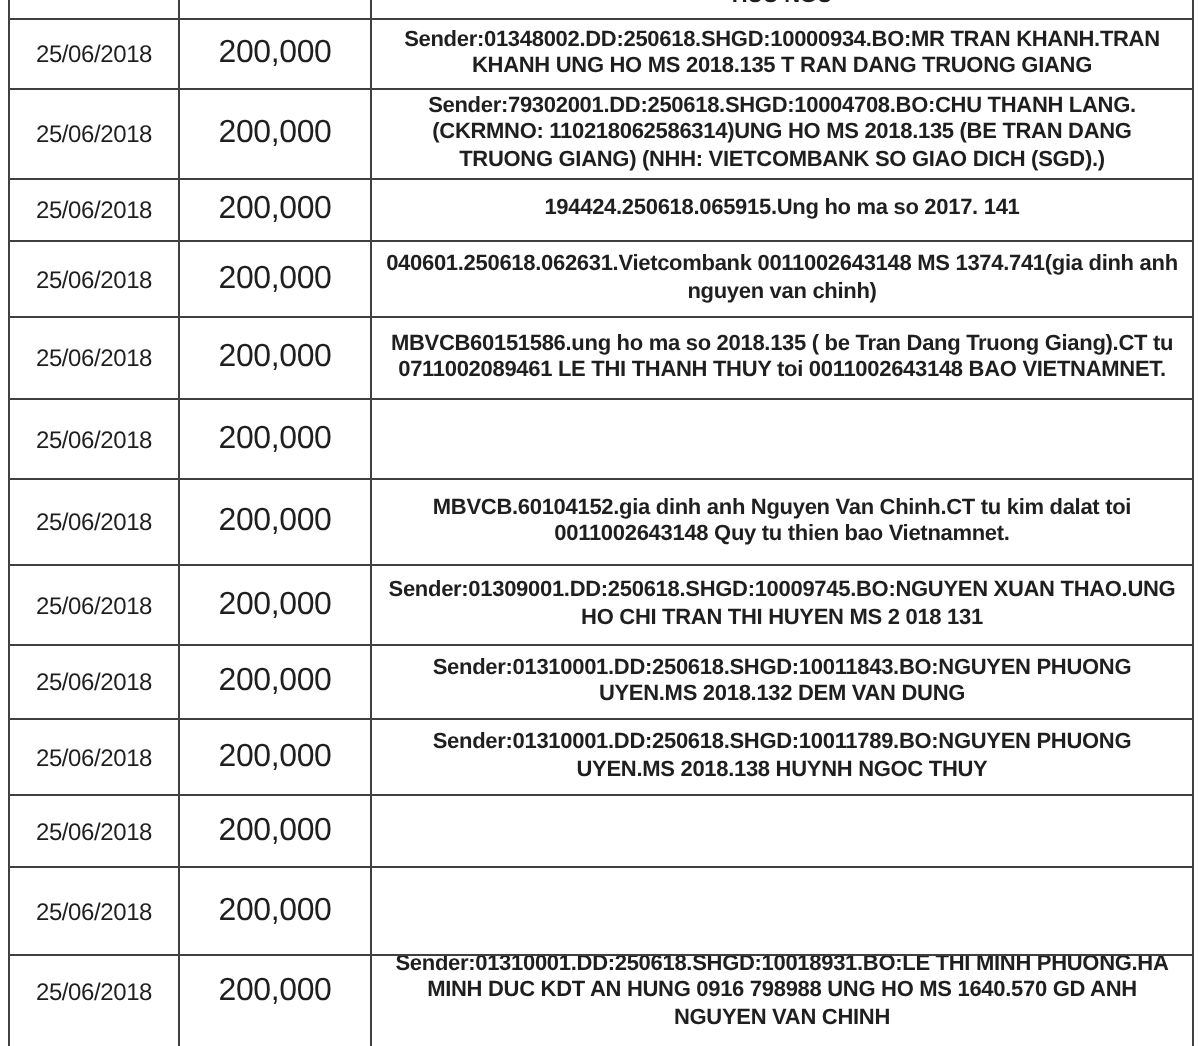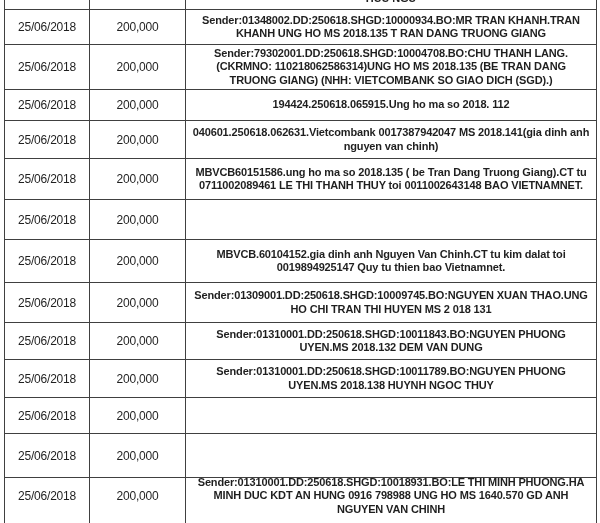--- a/index.html
+++ b/index.html
@@ -47,21 +47,21 @@
     flex: 0 0 86px;
     border-left: 1px solid #404040;
     border-right: 1px solid #404040;
     font-size: 12px;
     letter-spacing: -0.2px;
   }
   .c-amt {
     width: 96px;
     flex: 0 0 96px;
     border-right: 1px solid #404040;
-    font-size: 12px;
+    font-size: 16px;
     letter-spacing: -0.2px;
   }
   .c-desc {
     flex: 1 1 auto;
     font-size: 11px;
     line-height: 13.5px;
     letter-spacing: -0.15px;
     padding: 0 6px;
     font-weight: bold;
   }
@@ -97,40 +97,40 @@
           <div class="cell c-desc">Sender:01348002.DD:250618.SHGD:10000934.BO:MR TRAN KHANH.TRAN KHANH UNG HO MS 2018.135 T RAN DANG TRUONG GIANG</div>
         </div>
         <div class="row" style="height: 45px;">
           <div class="cell c-date">25/06/2018</div>
           <div class="cell c-amt">200,000</div>
           <div class="cell c-desc">Sender:79302001.DD:250618.SHGD:10004708.BO:CHU THANH LANG.(CKRMNO: 110218062586314)UNG HO MS 2018.135 (BE TRAN DANG TRUONG GIANG) (NHH: VIETCOMBANK SO GIAO DICH (SGD).)</div>
         </div>
         <div class="row" style="height: 31px;">
           <div class="cell c-date">25/06/2018</div>
           <div class="cell c-amt">200,000</div>
-          <div class="cell c-desc">194424.250618.065915.Ung ho ma so 2018. 112</div>
+          <div class="cell c-desc">194424.250618.065915.Ung ho ma so 2017. 141</div>
         </div>
         <div class="row" style="height: 38px;">
           <div class="cell c-date">25/06/2018</div>
           <div class="cell c-amt">200,000</div>
-          <div class="cell c-desc">040601.250618.062631.Vietcombank 0017387942047 MS 2018.141(gia dinh anh nguyen van chinh)</div>
+          <div class="cell c-desc">040601.250618.062631.Vietcombank 0011002643148 MS 1374.741(gia dinh anh nguyen van chinh)</div>
         </div>
         <div class="row" style="height: 41px;">
           <div class="cell c-date">25/06/2018</div>
           <div class="cell c-amt">200,000</div>
           <div class="cell c-desc">MBVCB60151586.ung ho ma so 2018.135 ( be Tran Dang Truong Giang).CT tu 0711002089461 LE THI THANH THUY toi 0011002643148 BAO VIETNAMNET.</div>
         </div>
         <div class="row" style="height: 40px;">
           <div class="cell c-date">25/06/2018</div>
           <div class="cell c-amt">200,000</div>
         </div>
         <div class="row" style="height: 43px;">
           <div class="cell c-date">25/06/2018</div>
           <div class="cell c-amt">200,000</div>
-          <div class="cell c-desc">MBVCB.60104152.gia dinh anh Nguyen Van Chinh.CT tu kim dalat toi 0019894925147 Quy tu thien bao Vietnamnet.</div>
+          <div class="cell c-desc">MBVCB.60104152.gia dinh anh Nguyen Van Chinh.CT tu kim dalat toi 0011002643148 Quy tu thien bao Vietnamnet.</div>
         </div>
         <div class="row" style="height: 40px;">
           <div class="cell c-date">25/06/2018</div>
           <div class="cell c-amt">200,000</div>
           <div class="cell c-desc">Sender:01309001.DD:250618.SHGD:10009745.BO:NGUYEN XUAN THAO.UNG HO CHI TRAN THI HUYEN MS 2 018 131</div>
         </div>
         <div class="row" style="height: 37px;">
           <div class="cell c-date">25/06/2018</div>
           <div class="cell c-amt">200,000</div>
           <div class="cell c-desc">Sender:01310001.DD:250618.SHGD:10011843.BO:NGUYEN PHUONG UYEN.MS 2018.132 DEM VAN DUNG</div>

